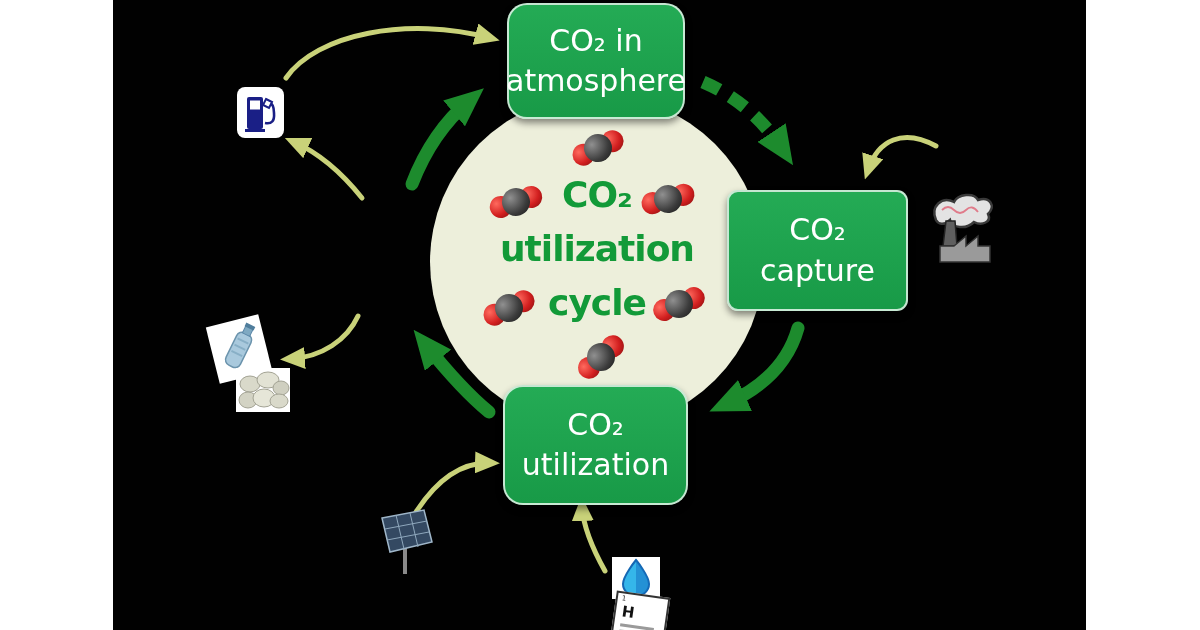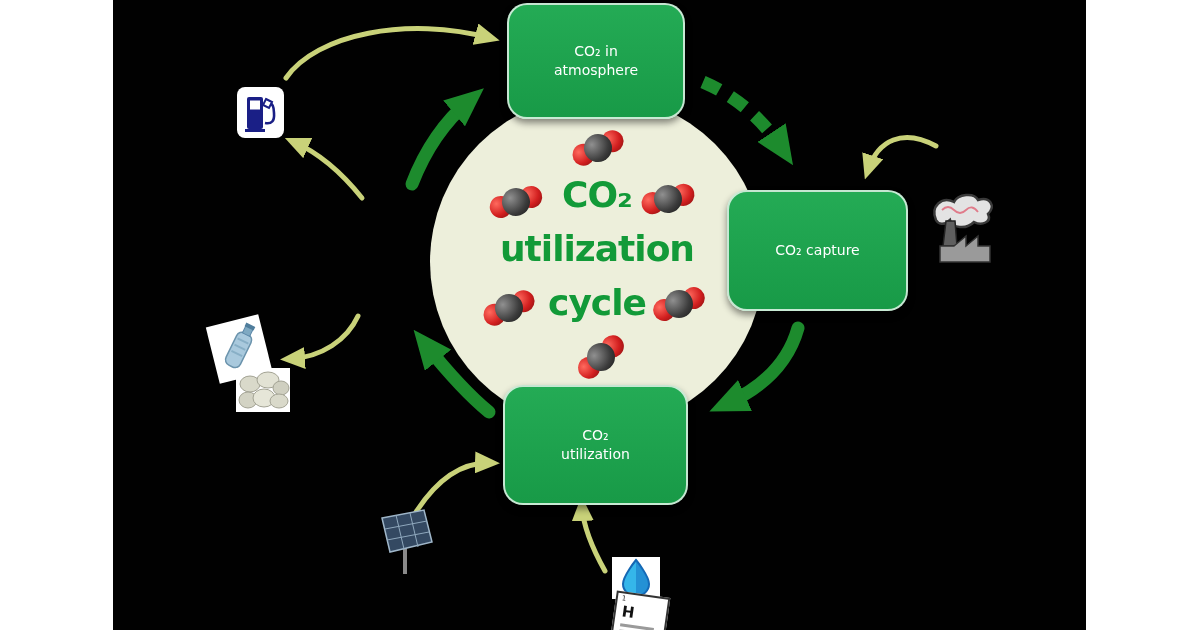--- a/index.html
+++ b/index.html
@@ -9,21 +9,21 @@
   .circle{position:absolute;left:430px;top:95px;width:334px;height:334px;border-radius:50%;
           background:#edefdb;}
   .cycle-title{position:absolute;left:447px;top:168px;width:300px;text-align:center;
                font-size:36px;font-weight:bold;color:#129a38;line-height:1.5;
                white-space:pre-line;letter-spacing:-1px;}
   .arrows{position:absolute;left:0;top:0;width:1200px;height:630px;pointer-events:none;}
   .box{position:absolute;background:linear-gradient(180deg,#24ab55,#189a47);
        border:2px solid rgba(255,255,255,0.75);border-radius:20px;
        display:flex;align-items:center;justify-content:center;
        box-shadow:0 4px 7px rgba(0,0,0,0.45);}
-  .box-label{color:#ffffff;font-size:14px;text-align:center;white-space:pre-line;line-height:1.35;}
+  .box-label{color:#ffffff;font-size:30px;text-align:center;white-space:pre-line;line-height:1.35;}
   .mol{position:absolute;width:54px;height:30px;}
   .atom{position:absolute;border-radius:50%;}
   .atom.o{width:22px;height:22px;top:4px;
           background:radial-gradient(circle at 35% 30%,#ff6a5e,#d21f1f 55%,#7e0d0d);}
   .atom.o.left{left:0;}
   .atom.o.right{left:32px;}
   .atom.c{width:28px;height:28px;left:13px;top:1px;z-index:2;
           background:radial-gradient(circle at 35% 30%,#909090,#3c3c3c 60%,#161616);}
   .tile{position:absolute;background:#ffffff;}
   .fuel-tile{left:237px;top:87px;width:47px;height:51px;border-radius:8px;}
@@ -102,21 +102,21 @@
   </div>
 
   <div class="cycle-title">CO₂
 utilization
 cycle</div>
 
   <div class="box" style="left:507px;top:3px;width:174px;height:112px;">
     <div class="box-label">CO₂ in
 atmosphere</div>
   </div>
-  <div class="box" style="left:727px;top:190px;width:177px;height:117px;">
+  <div class="box" style="left:727px;top:190px;width:177px;height:117px;border-radius:11px;">
     <div class="box-label">CO₂ capture</div>
   </div>
   <div class="box" style="left:503px;top:385px;width:181px;height:116px;">
     <div class="box-label">CO₂
 utilization</div>
   </div>
 
   <div class="tile fuel-tile">
     <svg width="47" height="51" viewBox="0 0 47 51">
       <rect x="10" y="10" width="16" height="32" rx="2" fill="#1a1f86"></rect>

